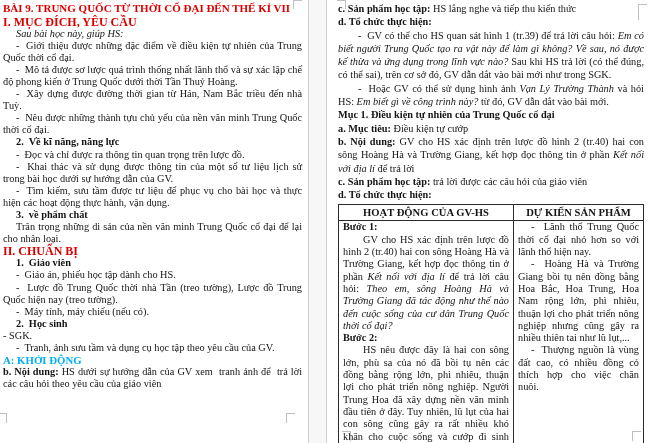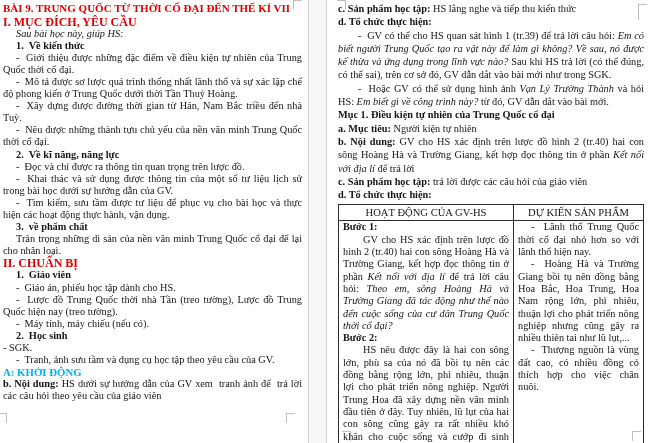--- a/index.html
+++ b/index.html
@@ -39,21 +39,21 @@
   .p.blue  { color:#0082c8; font-weight:bold; font-size:10.8px; }
   .p.num   { font-weight:bold; text-indent:13px; }
   .p.ind   { text-indent:13px; }
   .p.ind2  { text-indent:20px; }
   .b { font-weight:bold; }
   .i { font-style:italic; }
 
   table.activity { width:305px; border-collapse:collapse; table-layout:fixed; margin-top:3px; }
   table.activity th, table.activity td { border:1px solid #2a2a2a; }
   table.activity th {
-    font-size:10.6px; font-weight:normal; text-align:center; padding:1px 2px; line-height:13px;
+    font-size:10.6px; font-weight:bold; text-align:center; padding:1px 2px; line-height:13px;
   }
   table.activity col.c1 { width:175px; }
   table.activity col.c2 { width:130px; }
   table.activity td { vertical-align:top; padding:0 4px 2px 4px; }
 </style>
 </head>
 <body>
 
 <div class="canvas">
 
@@ -67,21 +67,20 @@
   <div class="mark m-rp-tl"></div>
   <div class="mark m-rp-tr"></div>
   <div class="mark m-rp-bl"></div>
   <div class="mark m-rp-br"></div>
 
   <div class="page left-page">
     <div class="flow lp">
         <div class="p title"><span>BÀI 9. TRUNG QUỐC TỪ THỜI CỔ ĐẠI ĐẾN THẾ KỈ VII</span></div>
         <div class="p red"><span>I. MỤC ĐÍCH, YÊU CẦU</span></div>
         <div class="p ind"><span class="i">Sau bài học này, giúp HS:</span></div>
-        <div class="p num"><span>1.&nbsp; Về kiến thức</span></div>
         <div class="p ind"><span>-&nbsp; Giới thiệu được những đặc điểm về điều kiện tự nhiên của Trung Quốc thời cổ đại.</span></div>
         <div class="p ind"><span>-&nbsp; Mô tả được sơ lược quá trình thống nhất lãnh thổ và sự xác lập chế độ phong kiến ở Trung Quốc dưới thời Tần Thuỷ Hoàng.</span></div>
         <div class="p ind"><span>-&nbsp; Xây dựng được đường thời gian từ Hán, Nam Bắc triều đến nhà Tuỳ.</span></div>
         <div class="p ind"><span>-&nbsp; Nêu được những thành tựu chủ yếu của nền văn minh Trung Quốc thời cổ đại.</span></div>
         <div class="p num"><span>2.&nbsp; Về kĩ năng, năng lực</span></div>
         <div class="p ind"><span>-&nbsp; Đọc và chỉ được ra thông tin quan trọng trên lược đồ.</span></div>
         <div class="p ind"><span>-&nbsp; Khai thác và sử dụng được thông tin của một số tư liệu lịch sử trong bài học dưới sự hướng dẫn của GV.</span></div>
         <div class="p ind"><span>-&nbsp; Tìm kiếm, sưu tầm được tư liệu để phục vụ cho bài học và thực hiện các hoạt động thực hành, vận dụng.</span></div>
         <div class="p num"><span>3.&nbsp; về phẩm chất</span></div>
         <div class="p ind"><span>Trân trọng những di sản của nền văn minh Trung Quốc cổ đại để lại cho nhân loại.</span></div>
@@ -98,21 +97,21 @@
       </div>
   </div>
 
   <div class="page right-page">
     <div class="flow rp">
         <div class="p"><span class="b">c. Sản phẩm học tập:</span><span> HS lắng nghe và tiếp thu kiến thức</span></div>
         <div class="p"><span class="b">d. Tổ chức thực hiện:</span></div>
         <div class="p ind2"><span>-&nbsp; GV có thể cho HS quan sát hình 1 (tr.39) để trả lời câu hỏi: </span><span class="i">Em có biết người Trung Quốc tạo ra vật này để làm gì không? Về sau, nó được kế thừa và ứng dụng trong lĩnh vực nào?</span><span> Sau khi HS trả lời (có thể đúng, có thể sai), trên cơ sở đó, GV dẫn dắt vào bài mới như trong SGK.</span></div>
         <div class="p ind2"><span>-&nbsp; Hoặc GV có thể sử dụng hình ảnh </span><span class="i">Vạn Lý Trường Thành</span><span> và hỏi HS: </span><span class="i">Em biết gì về công trình này?</span><span> từ đó, GV dẫn dắt vào bài mới.</span></div>
         <div class="p"><span class="b">Mục 1. Điều kiện tự nhiên của Trung Quốc cổ đại</span></div>
-        <div class="p"><span class="b">a. Mục tiêu:</span><span> Người kiện tự nhiên</span></div>
+        <div class="p"><span class="b">a. Mục tiêu:</span><span> Điều kiện tự cướp</span></div>
         <div class="p"><span class="b">b. Nội dung:</span><span> GV cho HS xác định trên lược đồ hình 2 (tr.40) hai con sông Hoàng Hà và Trường Giang, kết hợp đọc thông tin ở phần </span><span class="i">Kết nối với địa lí</span><span> để trả lời</span></div>
         <div class="p"><span class="b">c. Sản phẩm học tập:</span><span> trả lời được các câu hỏi của giáo viên</span></div>
         <div class="p"><span class="b">d. Tổ chức thực hiện:</span></div>
       </div>
 
     <table class="activity">
       <colgroup>
           <col class="c1">
           <col class="c2">
         </colgroup>

